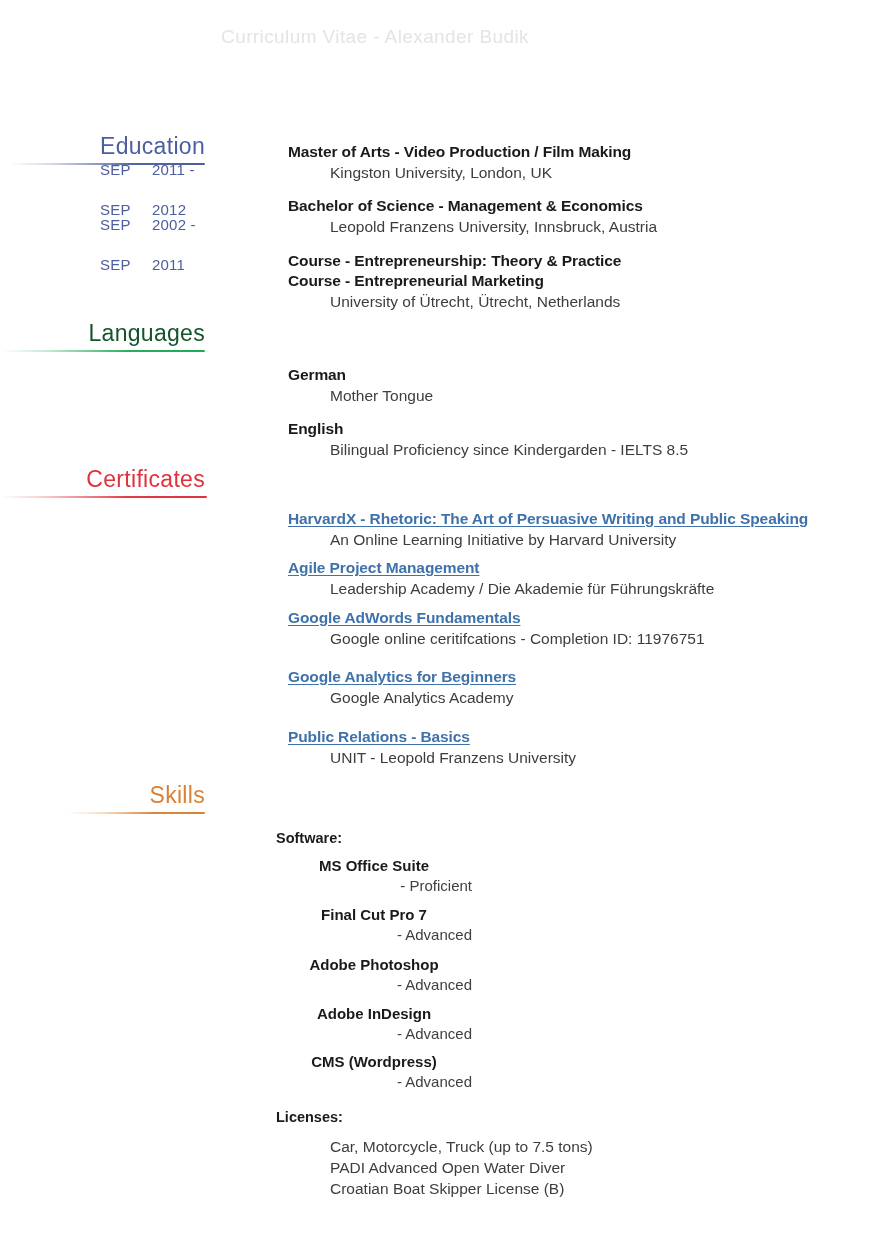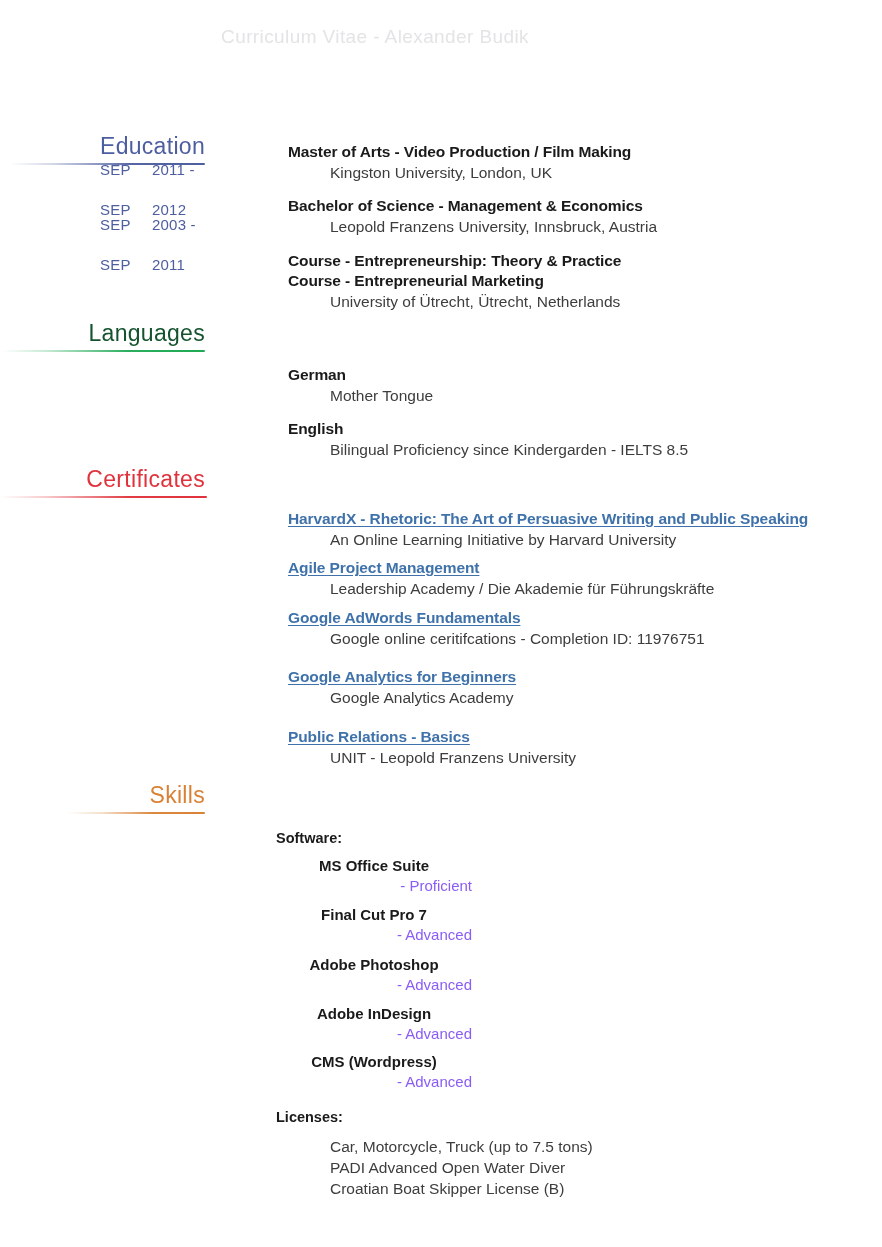--- a/index.html
+++ b/index.html
@@ -128,21 +128,21 @@
     font-weight: 700;
     color: #1a1a1a;
     line-height: 20px;
     white-space: nowrap;
   }
   .skill-level {
     display: block;
     text-align: right;
     font-size: 15px;
     font-weight: 400;
-    color: #8b5cf6;
+    color: #404040;
     line-height: 20px;
     white-space: nowrap;
   }
   .license-row {
     position: absolute;
     left: 330px;
     font-size: 15.5px;
     font-weight: 400;
     color: #3d3d3d;
     line-height: 21px;
@@ -163,21 +163,21 @@
   <span class="date-row">
     <span class="date-mon">SEP</span><span class="date-yr">2011 -</span>
   </span>
   <span class="date-row">
     <span class="date-mon">SEP</span><span class="date-yr">2012</span>
   </span>
 </div>
 
 <div class="date-block" style="top:195px">
   <span class="date-row">
-    <span class="date-mon">SEP</span><span class="date-yr">2003 -</span>
+    <span class="date-mon">SEP</span><span class="date-yr">2002 -</span>
   </span>
   <span class="date-row">
     <span class="date-mon">SEP</span><span class="date-yr">2011</span>
   </span>
 </div>
 
 <div class="entry" style="top:142px">
   <div class="entry-title">Master of Arts - Video Production / Film Making</div>
   <div class="entry-sub">Kingston University, London, UK</div>
 </div>

